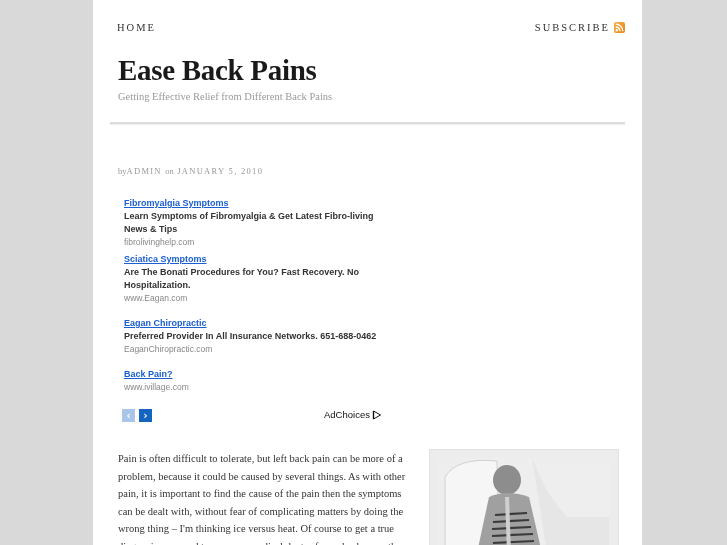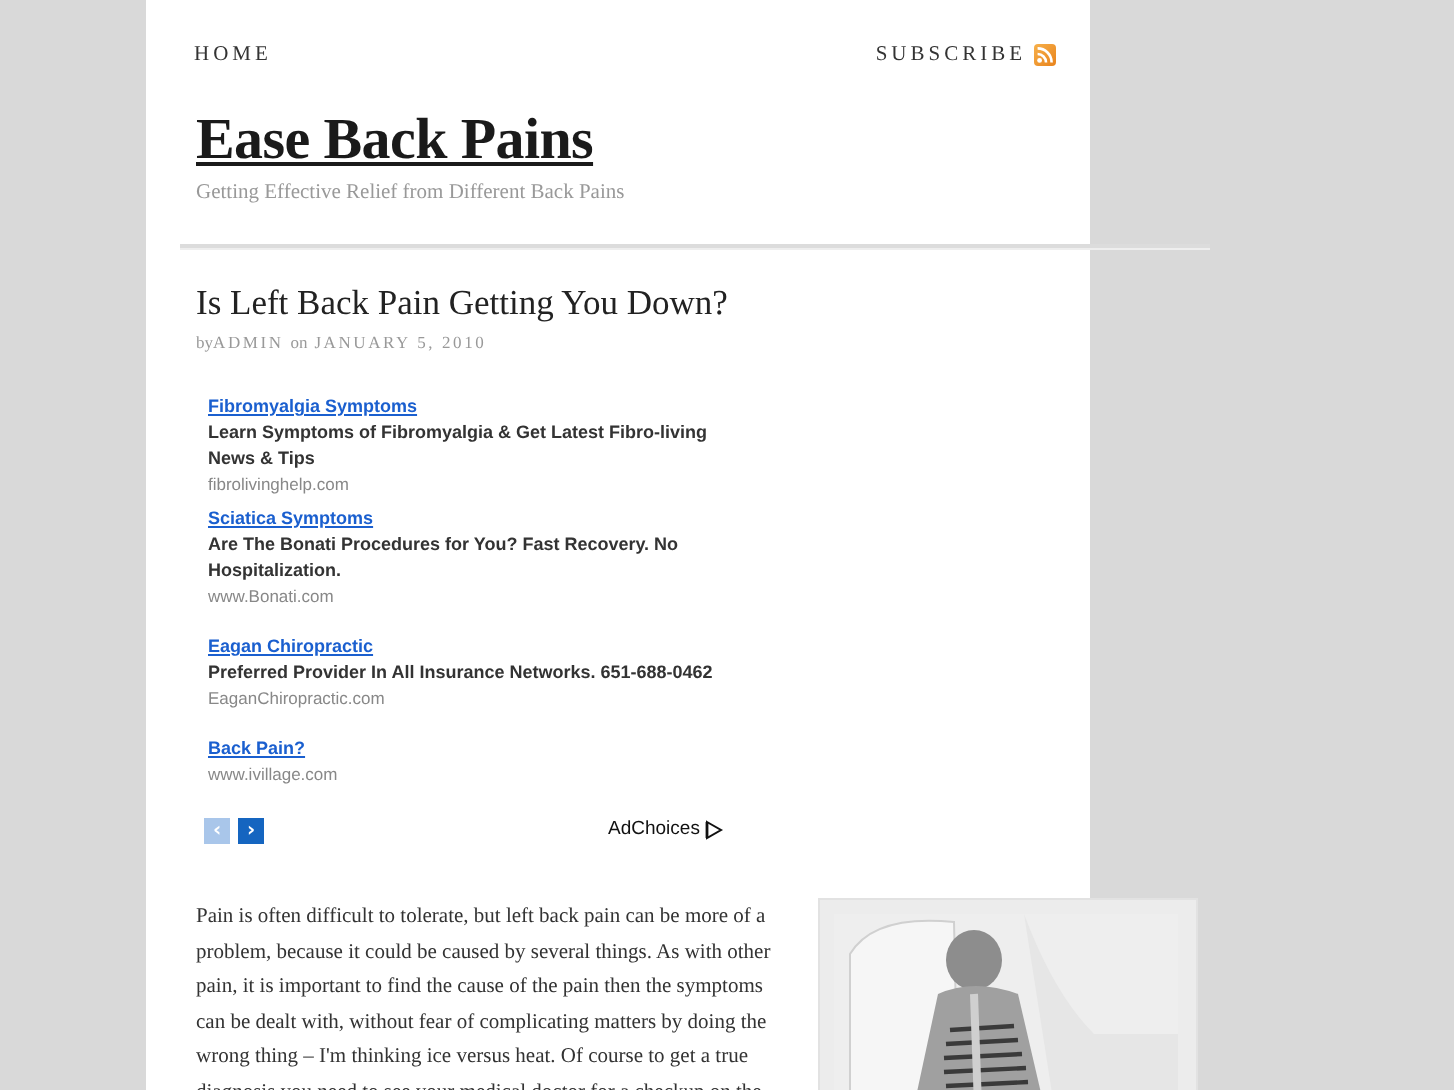--- a/index.html
+++ b/index.html
@@ -3,21 +3,21 @@
 <meta charset="utf-8">
 <style>
   html, body { margin:0; padding:0; }
   body {
     width:727px; height:545px; overflow:hidden;
     background:#d9d9d9;
     font-family:"Liberation Serif", "DejaVu Serif", serif;
     position:relative;
   }
   .page {
-    position:absolute; left:73px; top:0; width:472px; height:545px;
+    position:absolute; left:93px; top:0; width:549px; height:545px;
     background:#ffffff;
   }
   .nav-home {
     position:absolute; left:24px; top:22px;
     font-size:10.5px; letter-spacing:2px; color:#333;
     text-decoration:none;
   }
   .nav-subscribe {
     position:absolute; right:17px; top:22px;
     font-size:10.5px; letter-spacing:2px; color:#333;
@@ -26,21 +26,20 @@
   .rss-icon {
     width:11px; height:11px; border-radius:2px;
     background:linear-gradient(135deg,#f7b04a,#e8831c);
     position:relative; display:inline-block;
   }
   .rss-icon svg { position:absolute; left:0; top:0; }
   .site-title {
     position:absolute; left:25px; top:54px;
     font-size:29px; font-weight:bold; color:#1a1a1a; margin:0;
     letter-spacing:-0.3px;
-    text-decoration:underline;
   }
   .site-tagline {
     position:absolute; left:25px; top:91px;
     font-size:10.5px; color:#999;
   }
   .header-rule {
     position:absolute; left:17px; top:122px; width:515px; height:2px;
     background:#dcdcdc; border-bottom:1px solid #eee;
   }
   .post-title {
@@ -109,38 +108,37 @@
         <path d="M1.8 2.2 A7 7 0 0 1 8.8 9.2" stroke="#fff" stroke-width="1.3" fill="none"></path>
       </svg>
     </span>
   </div>
 
   <h1 class="site-title">Ease Back Pains</h1>
   <div class="site-tagline">Getting Effective Relief from Different Back Pains</div>
 
   <div class="header-rule"></div>
 
-  <h2 class="post-title">Is Left Back Pain Getting You Down?</h2>
 
   <div class="post-meta">
     <span class="lower">by</span><span>ADMIN</span>
     <span class="lower">on</span>
     <span>JANUARY 5, 2010</span>
   </div>
 
   <div class="ads">
     <div class="ad">
       <a class="ad-title">Fibromyalgia Symptoms</a>
       <div class="ad-desc">Learn Symptoms of Fibromyalgia &amp; Get Latest Fibro-living News &amp; Tips</div>
       <div class="ad-url">fibrolivinghelp.com</div>
     </div>
     <div class="ad">
       <a class="ad-title">Sciatica Symptoms</a>
       <div class="ad-desc">Are The Bonati Procedures for You? Fast Recovery. No Hospitalization.</div>
-      <div class="ad-url">www.Bonati.com</div>
+      <div class="ad-url">www.Eagan.com</div>
     </div>
     <div class="ad gap">
       <a class="ad-title">Eagan Chiropractic</a>
       <div class="ad-desc">Preferred Provider In All Insurance Networks. 651-688-0462</div>
       <div class="ad-url">EaganChiropractic.com</div>
     </div>
     <div class="ad gap">
       <a class="ad-title">Back Pain?</a>
       <div class="ad-url">www.ivillage.com</div>
     </div>

